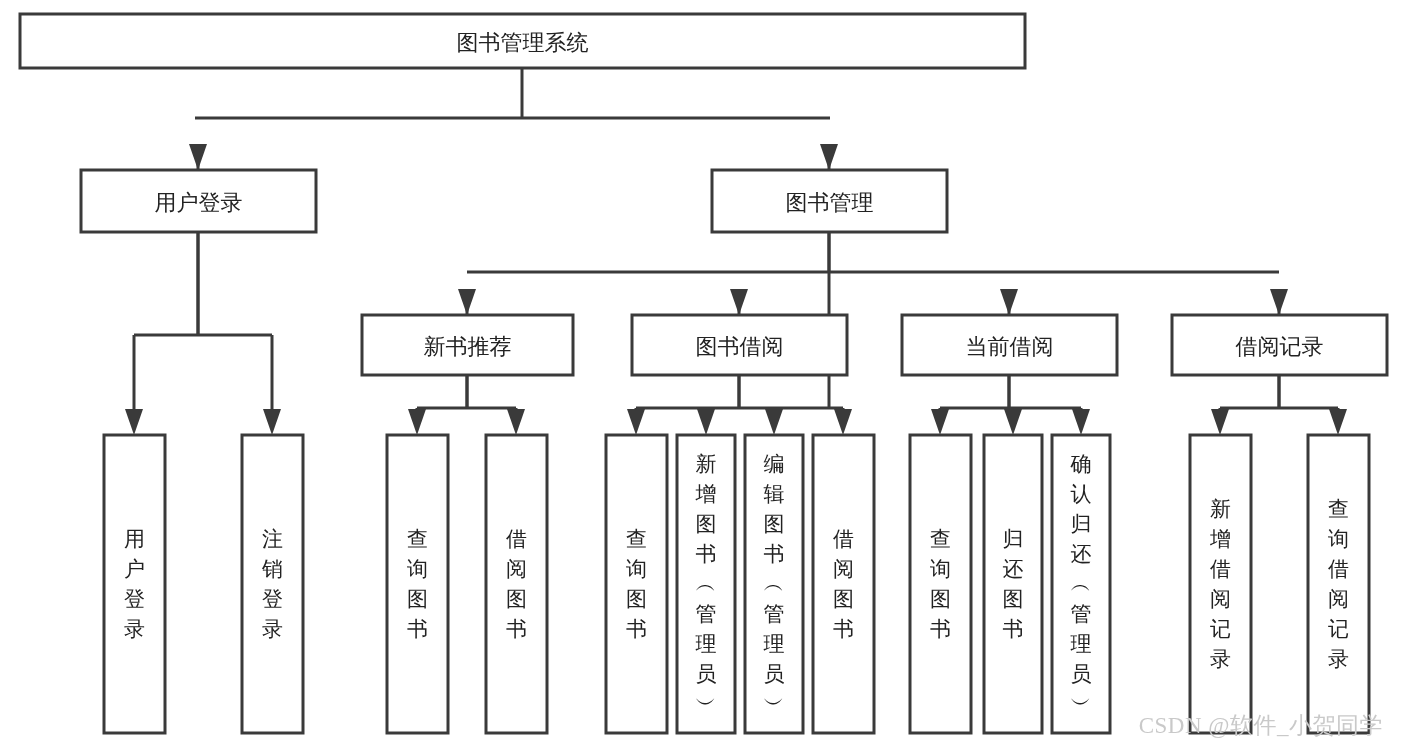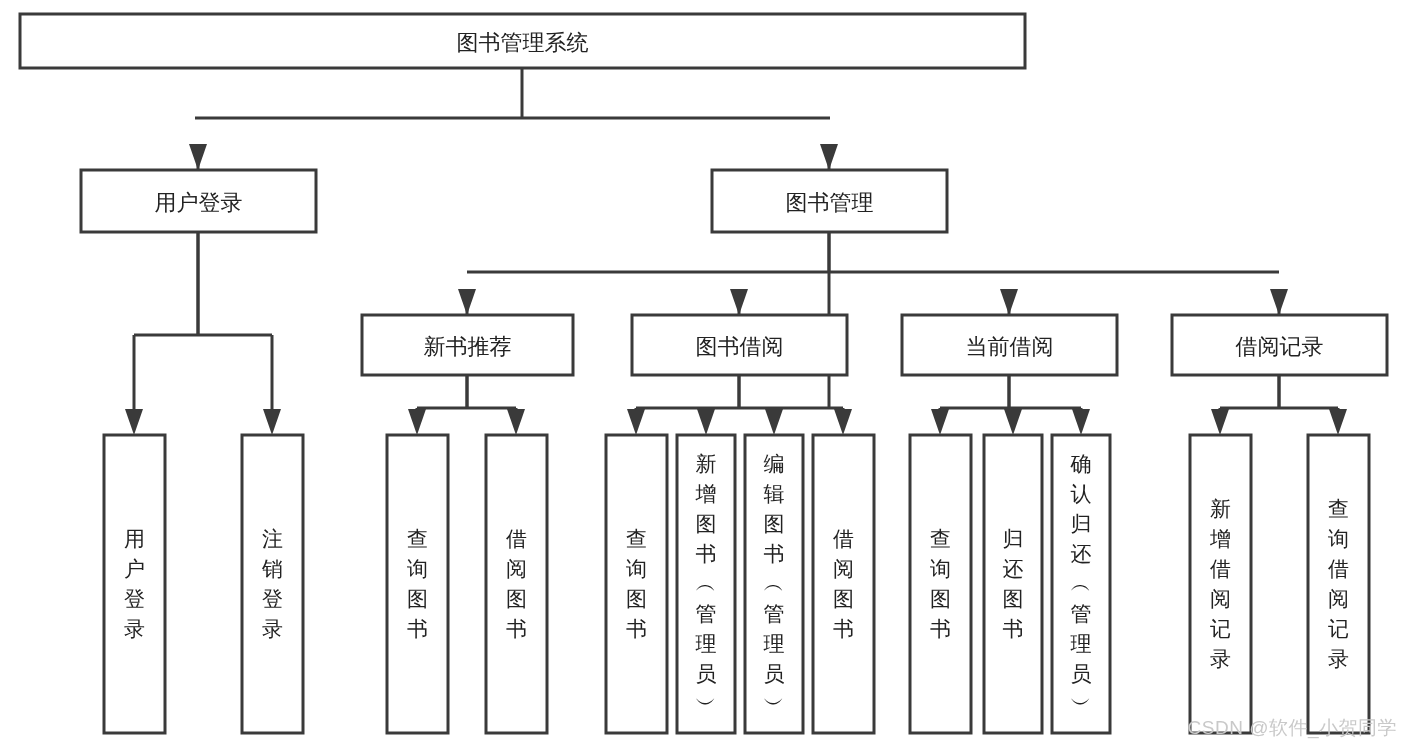--- a/index.html
+++ b/index.html
@@ -57,24 +57,24 @@
     dominant-baseline: central;
   }
   .node-label-v {
     font-family: "Liberation Sans", "DejaVu Sans", sans-serif;
     font-size: 21px;
     fill: #222222;
     text-anchor: middle;
   }
   .watermark {
     position: absolute;
-    right: 8px;
+    right: 22px;
     bottom: 6px;
-    font-family: Liberation Sans, sans-serif;
-    font-size: 19px;
+    font-family: Liberation Serif, serif;
+    font-size: 23px;
     color: #c9c9c9;
     letter-spacing: 0.5px;
     white-space: nowrap;
     user-select: none;
   }
 </style>
 </head>
 <body>
 
 <div id="diagram-root">

